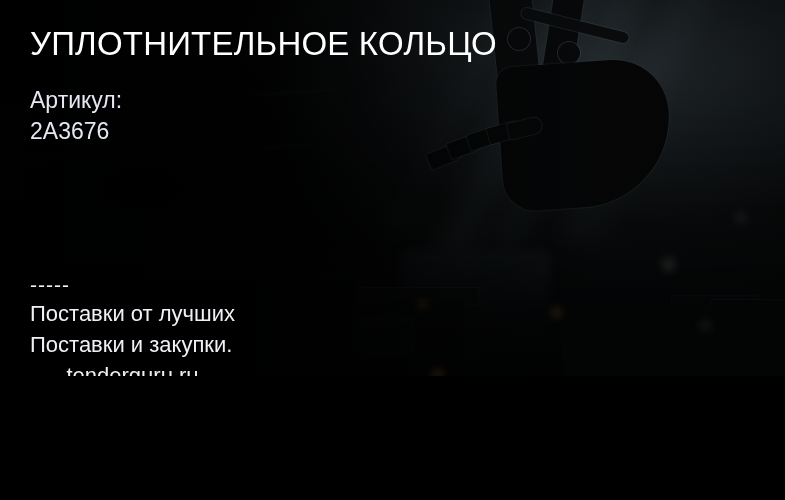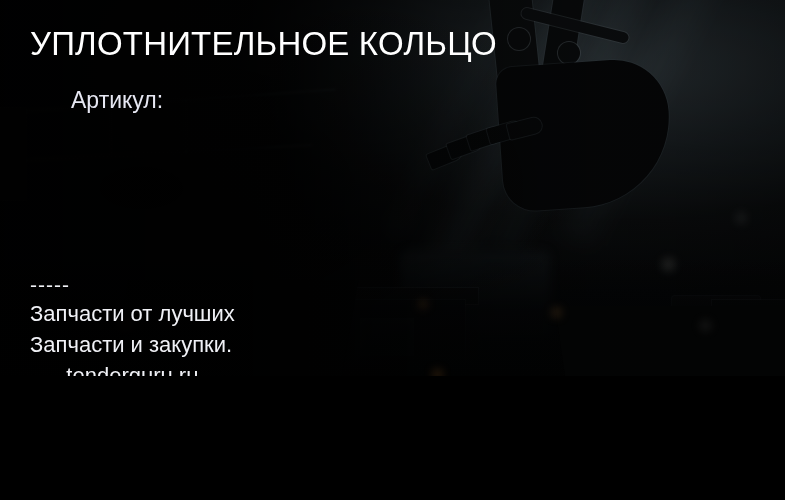--- a/index.html
+++ b/index.html
@@ -159,21 +159,20 @@
     letter-spacing: 0.2px;
     color: #ffffff;
     white-space: nowrap;
   }
   .field {
     position: absolute;
     left: 0;
     font-size: 23px;
     line-height: 31px;
     color: #e6e7f2;
-    margin-left: 41px;
   }
   .field-article { top: 85px; }
   .field-maker   { top: 177px; }
   .field .label, .field .value { display: block; white-space: nowrap; }
 
   .promo {
     position: absolute;
     left: 0;
     top: 272px;
     font-size: 22px;
@@ -268,24 +267,25 @@
 
   <div class="bg-layer bg-scrim"></div>
   <div class="bg-layer bg-scrim2"></div>
 
   <div class="content">
 
     <div class="title">УПЛОТНИТЕЛЬНОЕ КОЛЬЦО</div>
 
     <div class="field field-article">
       <span class="label">Артикул:</span>
+      <span class="value">2A3676</span>
     </div>
 
 
     <div class="promo">
       <span class="dashes">-----</span>
-      <span class="line">Запчасти от лучших</span>
-      <span class="line">Запчасти и закупки.</span>
+      <span class="line">Поставки от лучших</span>
+      <span class="line">Поставки и закупки.</span>
       <span class="site">tenderguru.ru</span>
     </div>
 
   </div>
 </div>
 
 </body></html>

